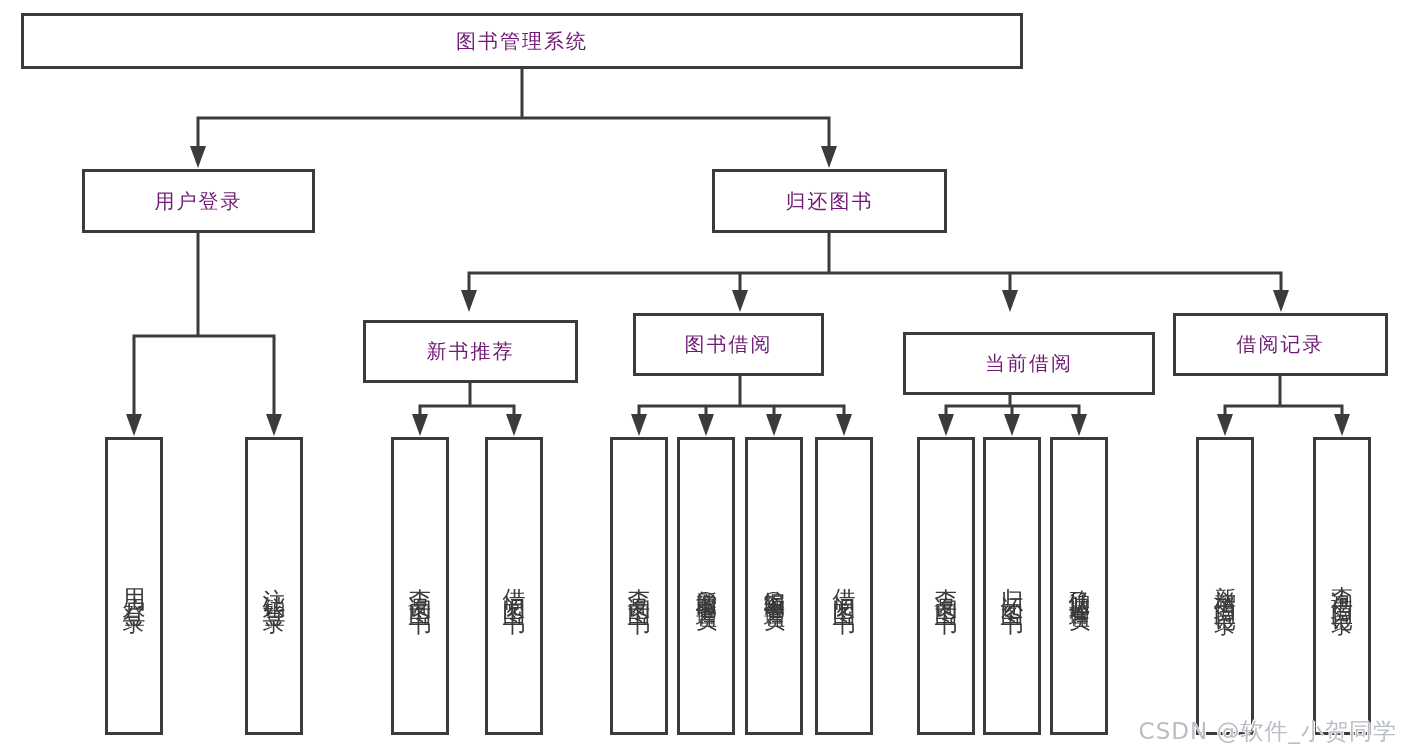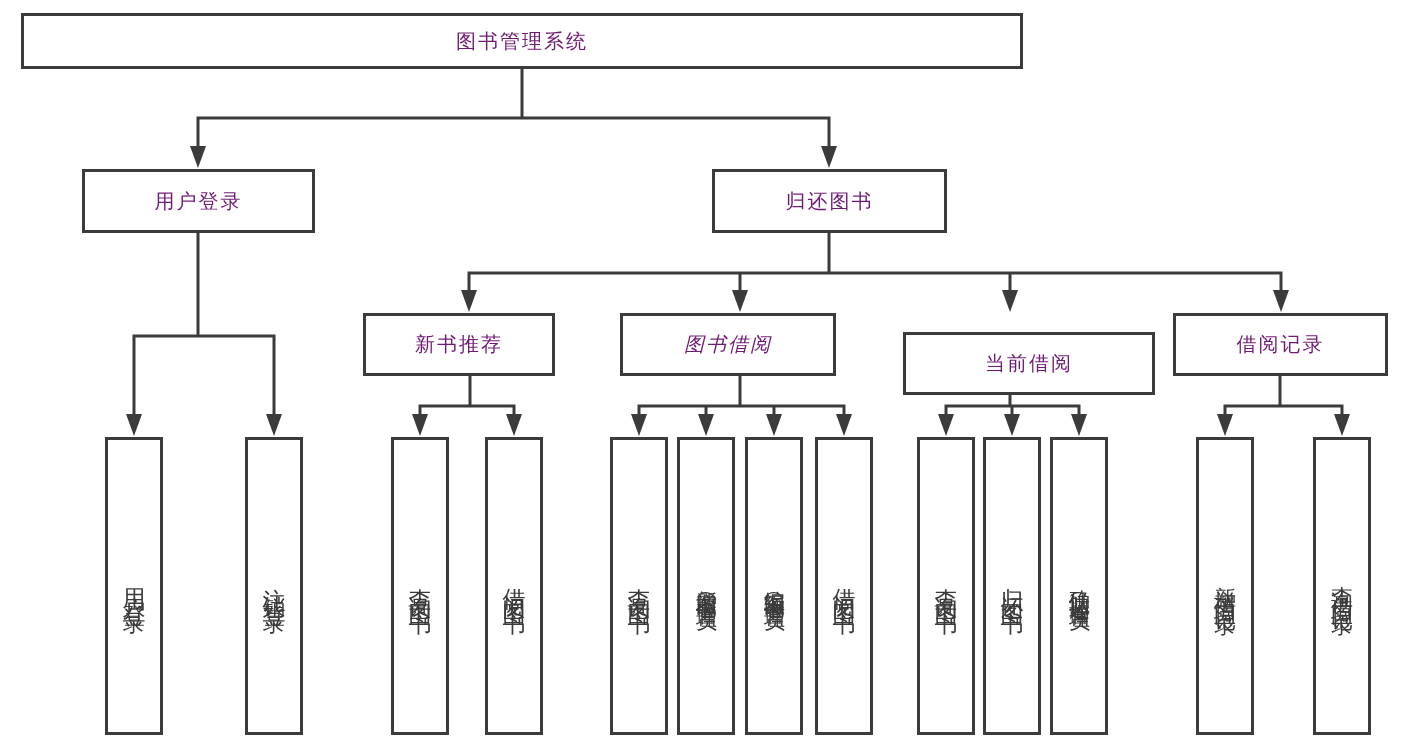--- a/index.html
+++ b/index.html
@@ -118,24 +118,24 @@
     <span>图书管理系统</span>
   </div>
 
   <div class="hbox" style="left:82px; top:169px; width:233px; height:64px;">
     <span>用户登录</span>
   </div>
   <div class="hbox" style="left:712px; top:169px; width:235px; height:64px;">
     <span>归还图书</span>
   </div>
 
-  <div class="hbox" style="left:363px; top:313px; width:192px; height:63px;">
+  <div class="hbox" style="left:363px; top:320px; width:215px; height:63px;">
     <span>新书推荐</span>
   </div>
-  <div class="hbox" style="left:620px; top:313px; width:216px; height:63px;font-style:italic;">
+  <div class="hbox" style="left:633px; top:313px; width:191px; height:63px;">
     <span>图书借阅</span>
   </div>
   <div class="hbox" style="left:903px; top:332px; width:252px; height:63px;">
     <span>当前借阅</span>
   </div>
   <div class="hbox" style="left:1173px; top:313px; width:215px; height:63px;">
     <span>借阅记录</span>
   </div>
 
   <div class="leaf" style="left:105px;">
@@ -175,14 +175,15 @@
     <span class="vtext">确认归还（管理员）</span>
   </div>
 
   <div class="leaf med" style="left:1196px;">
     <span class="vtext">新增借阅记录</span>
   </div>
   <div class="leaf med" style="left:1313px;">
     <span class="vtext">查询借阅记录</span>
   </div>
 
+  <div id="watermark">CSDN @软件_小贺同学</div>
 
 </div>
 
 </body></html>

